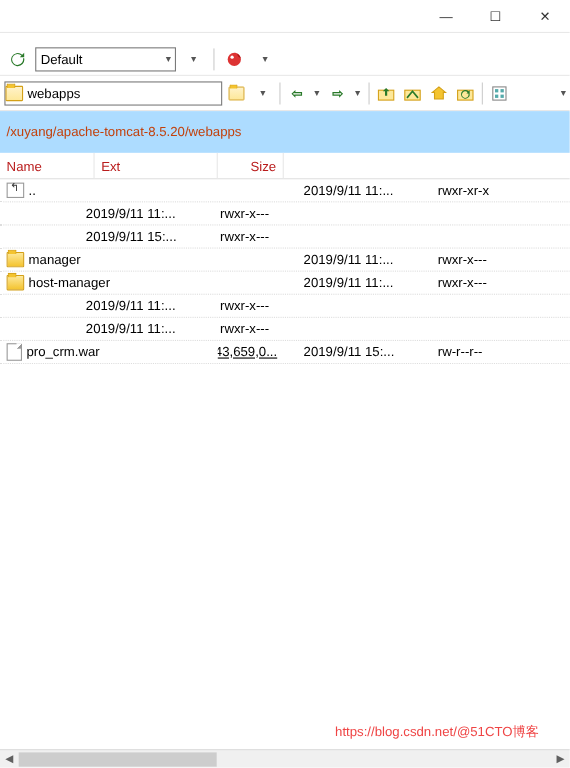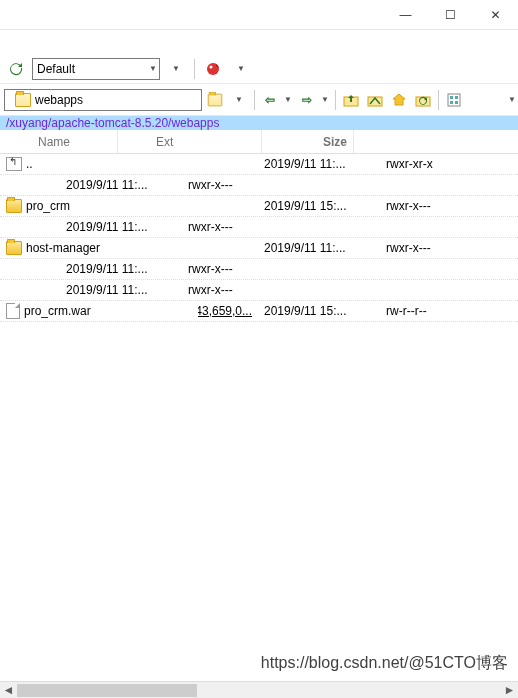--- a/index.html
+++ b/index.html
@@ -1,52 +1,52 @@
 <!DOCTYPE html>
 <html><head>
 <meta charset="utf-8">
 <style>
 * { margin: 0; padding: 0; box-sizing: border-box; font-family: "Segoe UI", Tahoma, sans-serif; font-size: 12px; }
 body { width: 518px; height: 698px; background: #fff; overflow: hidden; position: relative; }
 .titlebar { height: 30px; display: flex; justify-content: flex-end; align-items: center; border-bottom: 1px solid #e8e8e8; }
 .titlebar-btn { width: 45px; height: 30px; display: flex; align-items: center; justify-content: center; color: #333; cursor: pointer; }
-.toolbar1 { height: 30px; display: flex; align-items: center; padding: 0 4px; gap: 4px; border-bottom: 1px solid #e8e8e8; margin-top: 24px; }
+.toolbar1 { height: 30px; display: flex; align-items: center; padding: 0 4px; gap: 4px; border-bottom: 1px solid #e8e8e8; margin-top: 9px; }
 .tb-btn { width: 24px; height: 24px; display: flex; align-items: center; justify-content: center; cursor: pointer; }
 .dropdown { height: 22px; border: 1px solid #7a7a7a; background: #fff; display: flex; align-items: center; padding: 0 4px; position: relative; }
 .dropdown.default { width: 128px; }
 .dropdown-arrow { position: absolute; right: 2px; font-size: 8px; color: #555; }
 .sep { width: 1px; height: 20px; background: #ccc; margin: 0 2px; }
 .icon-red { width: 16px; height: 16px; }
 .toolbar2 { height: 32px; display: flex; align-items: center; padding: 0 4px; gap: 2px; border-bottom: 1px solid #e8e8e8; }
-.location { display: flex; align-items: center; flex: 0 0 auto; width: 198px; height: 22px; border: 1px solid #7a7a7a; background: #fff; padding: 0 10px; gap: 4px; }
+.location { display: flex; align-items: center; flex: 0 0 auto; width: 198px; height: 22px; border: 1px solid #7a7a7a; background: #fff; padding: 0 0; gap: 4px; }
 .folder-icon { width: 16px; height: 14px; background: linear-gradient(#fde89a, #f4c430); border: 1px solid #d4a017; border-radius: 1px; position: relative; flex-shrink: 0; }
 .folder-icon::before { content: ""; position: absolute; top: -3px; left: 0; width: 6px; height: 3px; background: #f4c430; border: 1px solid #d4a017; border-bottom: none; border-radius: 1px 1px 0 0; }
 .folder-icon.open { background: linear-gradient(#fff2c9, #fde89a); }
 .file-icon { width: 14px; height: 16px; background: #fff; border: 1px solid #999; position: relative; flex-shrink: 0; }
 .file-icon::after { content: ""; position: absolute; top: -1px; right: -1px; width: 5px; height: 5px; background: linear-gradient(135deg, #fff 49%, #999 51%); }
 .up-icon { width: 16px; height: 14px; background: #fff; border: 1px solid #999; position: relative; flex-shrink: 0; }
 .up-icon::after { content: "↰"; position: absolute; top: -2px; left: 2px; font-size: 10px; color: #333; }
 .tb-icon { width: 22px; height: 22px; display: flex; align-items: center; justify-content: center; cursor: pointer; }
 .nav-arrows { display: flex; align-items: center; gap: 1px; }
-.pathbar { height: 14px; background: #addcff; display: flex; align-items: center; padding: 0 6px; color: #6d28d9; font-size: 12px; }
+.pathbar { height: 38px; background: #addcff; display: flex; align-items: center; padding: 0 6px; color: #c2410c; font-size: 12px; }
 .header-row { height: 24px; display: flex; align-items: center; border-bottom: 1px solid #e0e0e0; background: #fff; }
-.header-cell { padding: 0 6px; display: flex; align-items: center; height: 100%; border-right: 1px solid #e8e8e8; color: #737373; font-weight: normal; margin-left: 32px; }
+.header-cell { padding: 0 6px; display: flex; align-items: center; height: 100%; border-right: 1px solid #e8e8e8; color: #b91c1c; font-weight: normal; }
 .col-name { width: 86px; }
 .col-ext { width: 112px; text-align: right; }
-.col-size { width: 60px; text-align: left; justify-content: flex-end; font-weight: bold; }
+.col-size { width: 60px; text-align: left; justify-content: flex-end; }
 .col-changed { width: 122px; }
 .col-rights { width: 72px; }
 .file-list { overflow: hidden; }
 .file-row { height: 21px; display: flex; align-items: center; border-bottom: 1px dotted #ddd; }
 .cell { padding: 0 6px; display: flex; align-items: center; height: 100%; overflow: hidden; white-space: nowrap; text-overflow: ellipsis; }
 .cell.name { width: 198px; gap: 4px; }
 .cell.size { width: 60px; justify-content: flex-end; text-decoration: underline; }
-.cell.changed { width: 122px; }
+.cell.changed { width: 122px; margin-left: 12px; }
 .cell.rights { width: 72px; }
-.watermark { position: absolute; bottom: 24px; right: 10px; color: #404040; font-size: 16px; pointer-events: none; }
+.watermark { position: absolute; bottom: 24px; right: 28px; color: #ef4444; font-size: 12px; pointer-events: none; }
 .scrollbar-h { position: absolute; bottom: 0; left: 0; right: 0; height: 17px; background: #f0f0f0; border-top: 1px solid #ddd; display: flex; align-items: center; }
 .scroll-btn { width: 17px; height: 17px; display: flex; align-items: center; justify-content: center; color: #606060; cursor: pointer; }
 .scroll-track { flex: 1; height: 17px; position: relative; }
 .scroll-thumb { position: absolute; left: 0; top: 2px; width: 180px; height: 13px; background: #cdcdcd; border-radius: 0; }
 svg { display: block; }
 </style>
 </head>
 <body>
 
 <div class="titlebar">
@@ -165,29 +165,29 @@
       <div class="cell size"></div>
       <div class="cell changed">2019/9/11 11:...</div>
       <div class="cell rights">rwxr-xr-x</div>
     </div>
     <div class="file-row">
       <div class="cell size"></div>
       <div class="cell changed">2019/9/11 11:...</div>
       <div class="cell rights">rwxr-x---</div>
     </div>
     <div class="file-row">
+      <div class="cell size"></div>
+      <div class="cell changed">2019/9/11 15:...</div>
+      <div class="cell rights">rwxr-x---</div>
+    </div>
+    <div class="file-row">
       <div class="cell name">
         <div class="folder-icon"></div>
-        <span>pro_crm</span>
-      </div>
-      <div class="cell size"></div>
-      <div class="cell changed">2019/9/11 15:...</div>
-      <div class="cell rights">rwxr-x---</div>
-    </div>
-    <div class="file-row">
+        <span>manager</span>
+      </div>
       <div class="cell size"></div>
       <div class="cell changed">2019/9/11 11:...</div>
       <div class="cell rights">rwxr-x---</div>
     </div>
     <div class="file-row">
       <div class="cell name">
         <div class="folder-icon"></div>
         <span>host-manager</span>
       </div>
       <div class="cell size"></div>

